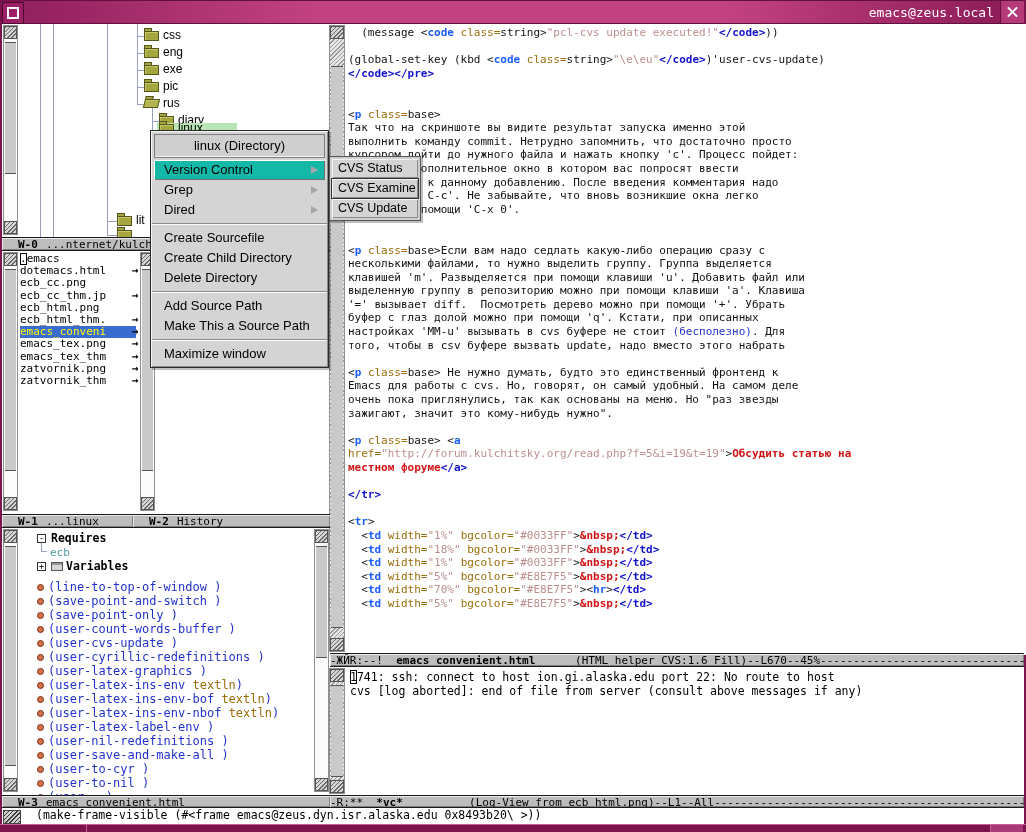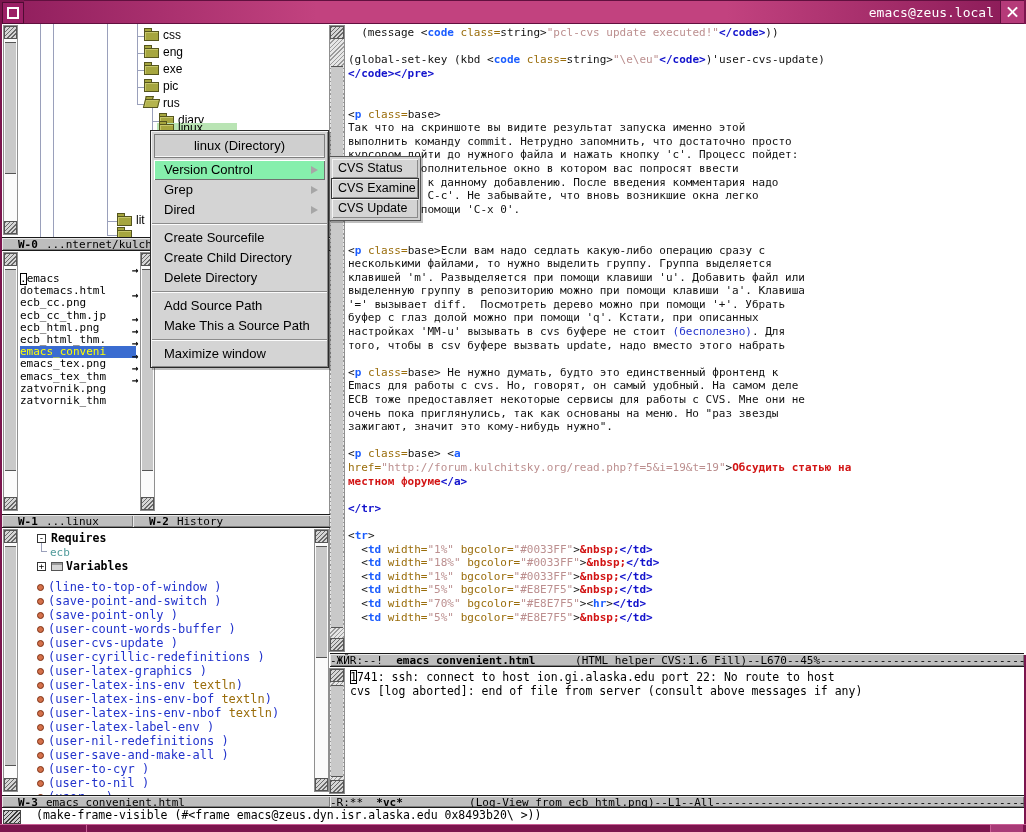--- a/index.html
+++ b/index.html
@@ -47,21 +47,21 @@
   .guide{position:absolute;background:#9aa0bb;}
   .folder{position:absolute;width:15px;height:10px;background:#a6a63f;border:1px solid #55551e;
           box-shadow:inset 1px 1px 0 #c6c66a;box-sizing:border-box;}
   .folder:before{content:"";position:absolute;left:-1px;top:-4px;width:6px;height:2px;background:#a6a63f;
           border:1px solid #55551e;border-bottom:none;}
   .folder.open{height:9px;background:#b4b44e;transform:skewX(-14deg);}
   .tree-label{position:absolute;font-family:"Liberation Sans",sans-serif;font-size:12px;line-height:13px;white-space:pre;}
   .dirsel{position:absolute;background:#b9e4b4;}
 
   
-  .file-row{position:absolute;left:20px;width:116px;height:12px;font-size:11px;line-height:12px;white-space:pre;margin-top:20px;}
+  .file-row{position:absolute;left:20px;width:116px;height:12px;font-size:11px;line-height:12px;white-space:pre;}
   .file-row.sel{background:#3a6cd0;color:#ffff00;}
   .file-arrow{position:absolute;left:132px;font-size:11px;line-height:12px;font-weight:bold;color:#000;}
   .hcur{display:inline-block;box-shadow:inset 0 0 0 1px #000;}
 
   
   .m-row{position:absolute;left:48px;font-size:12px;line-height:13px;white-space:pre;color:#2233cc;}
   .m-arg{color:#9a6d0b;}
   .m-sec{position:absolute;font-size:11.5px;line-height:13px;font-weight:bold;color:#000;white-space:pre;}
   .m-child{position:absolute;font-size:11px;line-height:13px;color:#4f9a9a;}
   .m-bullet{position:absolute;width:7px;height:7px;border-radius:50%;background:#d4714b;border:1px solid #7d2f12;box-sizing:border-box;}
@@ -88,21 +88,21 @@
      background:repeating-linear-gradient(135deg,#3a3a3a 0 1px,#cfcfcf 1px 3px);}
   #echo-text{position:absolute;left:36px;top:808px;font-size:11.5px;line-height:14px;white-space:pre;}
 
   
   #ctxmenu{position:absolute;left:150px;top:130px;width:177px;background:#d4d4d4;border:1px solid #2a2a2a;
      box-shadow:inset 1px 1px 0 #f4f4f4,inset -1px -1px 0 #8a8a8a,2px 2px 0 rgba(0,0,0,.25);
      z-index:50;font-family:"Liberation Sans",sans-serif;font-size:13px;padding-bottom:3px;}
   .menu-title{margin:3px 3px 2px;border:1px solid #7e7e7e;box-shadow:inset 0 -1px 0 #f5f5f5;text-align:center;
      padding:3px 0 4px;background:#cfcfcf;}
   .menu-item{position:relative;height:20px;line-height:20px;padding-left:10px;margin:0 3px;}
-  .menu-item.hl{background:#86efac;box-shadow:inset 1px 1px 0 #ffffff,inset -1px -1px 0 #707070;}
+  .menu-item.hl{background:#14b8a6;box-shadow:inset 1px 1px 0 #ffffff,inset -1px -1px 0 #707070;}
   .menu-sep{height:0;margin:3px 1px;border-top:1px solid #8c8c8c;border-bottom:1px solid #fcfcfc;}
   .menu-arrow{position:absolute;right:7px;top:6px;width:0;height:0;border-left:7px solid #a6a6a6;
      border-top:4px solid transparent;border-bottom:4px solid transparent;}
   #cvsmenu{position:absolute;left:329px;top:156px;width:88px;background:#cfcfcf;border:1px solid #555;
      box-shadow:2px 2px 0 rgba(0,0,0,.25);z-index:60;font-family:"Liberation Sans",sans-serif;font-size:12.5px;padding:1px;}
   .sub-item{height:19px;line-height:19px;padding-left:6px;margin:1px;background:#d4d4d4;
      box-shadow:inset 1px 1px 0 #f4f4f4,inset -1px -1px 0 #8a8a8a;white-space:nowrap;}
   .sub-item.sel{box-shadow:inset 1px 1px 0 #f4f4f4,inset -1px -1px 0 #8a8a8a,0 0 0 1px #333;}
 </style>
 </head>
@@ -260,21 +260,20 @@
       <div class="main-line"><span class="p">несколькими файлами, то нужно выделить группу. Группа выделяется</span></div>
       <div class="main-line"><span class="p">клавишей 'm'. Развыделяется при помощи клавиши 'u'. Добавить файл или</span></div>
       <div class="main-line"><span class="p">выделенную группу в репозиторию можно при помощи клавиши 'a'. Клавиша</span></div>
       <div class="main-line"><span class="p">'=' вызывает diff.  Посмотреть дерево можно при помощи '+'. Убрать</span></div>
       <div class="main-line"><span class="p">буфер с глаз долой можно при помощи 'q'. Кстати, при описанных</span></div>
       <div class="main-line"><span class="p">настройках 'MM-u' вызывать в cvs буфере не стоит </span><span class="b">(бесполезно)</span><span class="p">. Для</span></div>
       <div class="main-line"><span class="p">того, чтобы в csv буфере вызвать update, надо вместо этого набрать</span></div>
       <div class="main-line">&nbsp;</div>
       <div class="main-line"><span class="p">&lt;</span><span class="t">p</span><span class="p"> </span><span class="a">class=</span><span class="p">base&gt; Не нужно думать, будто это единственный фронтенд к</span></div>
       <div class="main-line"><span class="p">Emacs для работы с cvs. Но, говорят, он самый удобный. На самом деле</span></div>
-      <div class="main-line"><span class="p">ECB тоже предоставляет некоторые сервисы для работы с CVS. Мне они не</span></div>
       <div class="main-line"><span class="p">очень пока приглянулись, так как основаны на меню. Но "раз звезды</span></div>
       <div class="main-line"><span class="p">зажигают, значит это кому-нибудь нужно".</span></div>
       <div class="main-line">&nbsp;</div>
       <div class="main-line"><span class="p">&lt;</span><span class="t">p</span><span class="p"> </span><span class="a">class=</span><span class="p">base&gt; &lt;</span><span class="t">a</span></div>
       <div class="main-line"><span class="a">href=</span><span class="s">"http://forum.kulchitsky.org/read.php?f=5&amp;i=19&amp;t=19"</span><span class="p">&gt;</span><span class="l">Обсудить статью на</span></div>
       <div class="main-line"><span class="l">местном форуме</span><span class="c">&lt;/a&gt;</span></div>
       <div class="main-line">&nbsp;</div>
       <div class="main-line"><span class="c">&lt;/tr&gt;</span></div>
       <div class="main-line">&nbsp;</div>
       <div class="main-line"><span class="p">&lt;</span><span class="t">tr</span><span class="p">&gt;</span></div>

